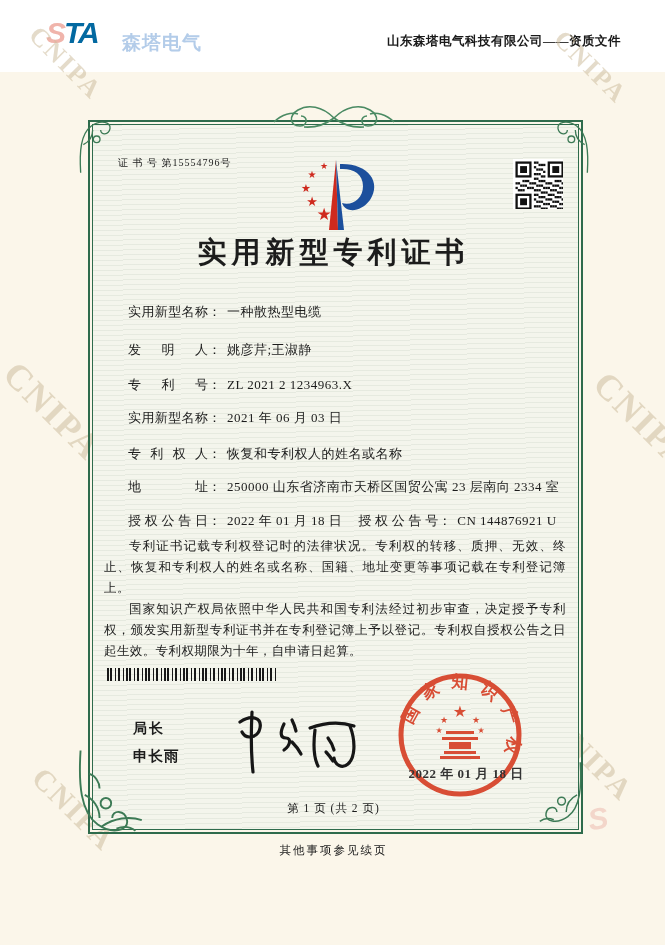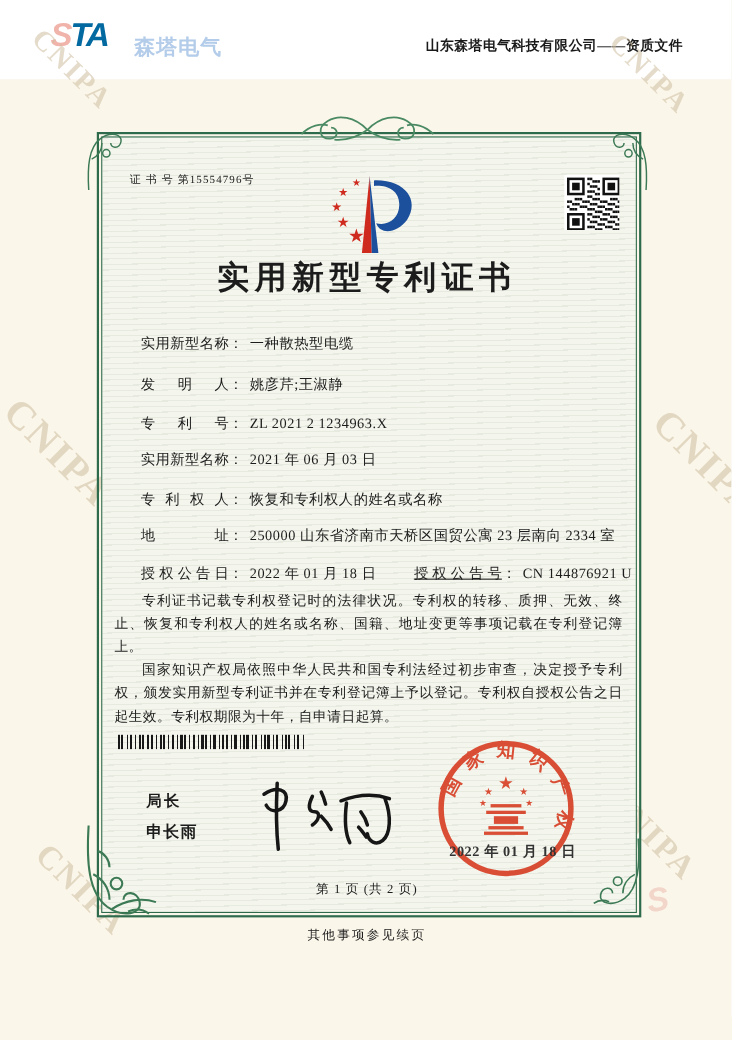--- a/index.html
+++ b/index.html
@@ -37,21 +37,21 @@
   
   .cert-no{position:absolute;left:118px;top:156px;font-size:10px;letter-spacing:1px;}
   .cnipa-logo{position:absolute;left:288px;top:154px;}
   .qr{position:absolute;left:513px;top:159px;width:50px;height:50px;background:#ffffff;}
   .title{position:absolute;left:88px;top:233px;width:491px;text-align:center;
          font-size:29px;font-weight:bold;letter-spacing:5px;}
   .fields{position:absolute;left:128px;top:303px;width:440px;font-size:13px;}
   .frow{position:absolute;left:0;white-space:nowrap;}
   .flabel{display:inline-block;width:80px;text-align:justify;text-align-last:justify;vertical-align:bottom;}
   .fvalue{margin-left:6px;letter-spacing:0.5px;}
-  .g2{margin-left:34px;text-decoration:underline;}
+  .g2{margin-left:16px;}
   .paras{position:absolute;left:104px;top:536px;width:462px;font-size:12.5px;line-height:21px;
          text-align:justify;letter-spacing:0.4px;}
   .paras p{margin:0;text-indent:2em;}
   .barcode{position:absolute;left:107px;top:668px;width:170px;height:13px;
      background:repeating-linear-gradient(90deg,#181818 0 2px,rgba(0,0,0,0) 2px 3px,#181818 3px 5px,
      rgba(0,0,0,0) 5px 8px,#181818 8px 9px,rgba(0,0,0,0) 9px 11px,#181818 11px 13px,rgba(0,0,0,0) 13px 16px,
      #181818 16px 17px,rgba(0,0,0,0) 17px 19px);}
   .signer-title{position:absolute;left:133px;top:720px;font-size:14px;font-weight:bold;
      font-family:"Liberation Sans","DejaVu Sans",sans-serif;letter-spacing:2px;}
   .signer-name{position:absolute;left:133px;top:747px;font-size:14.5px;font-weight:bold;

